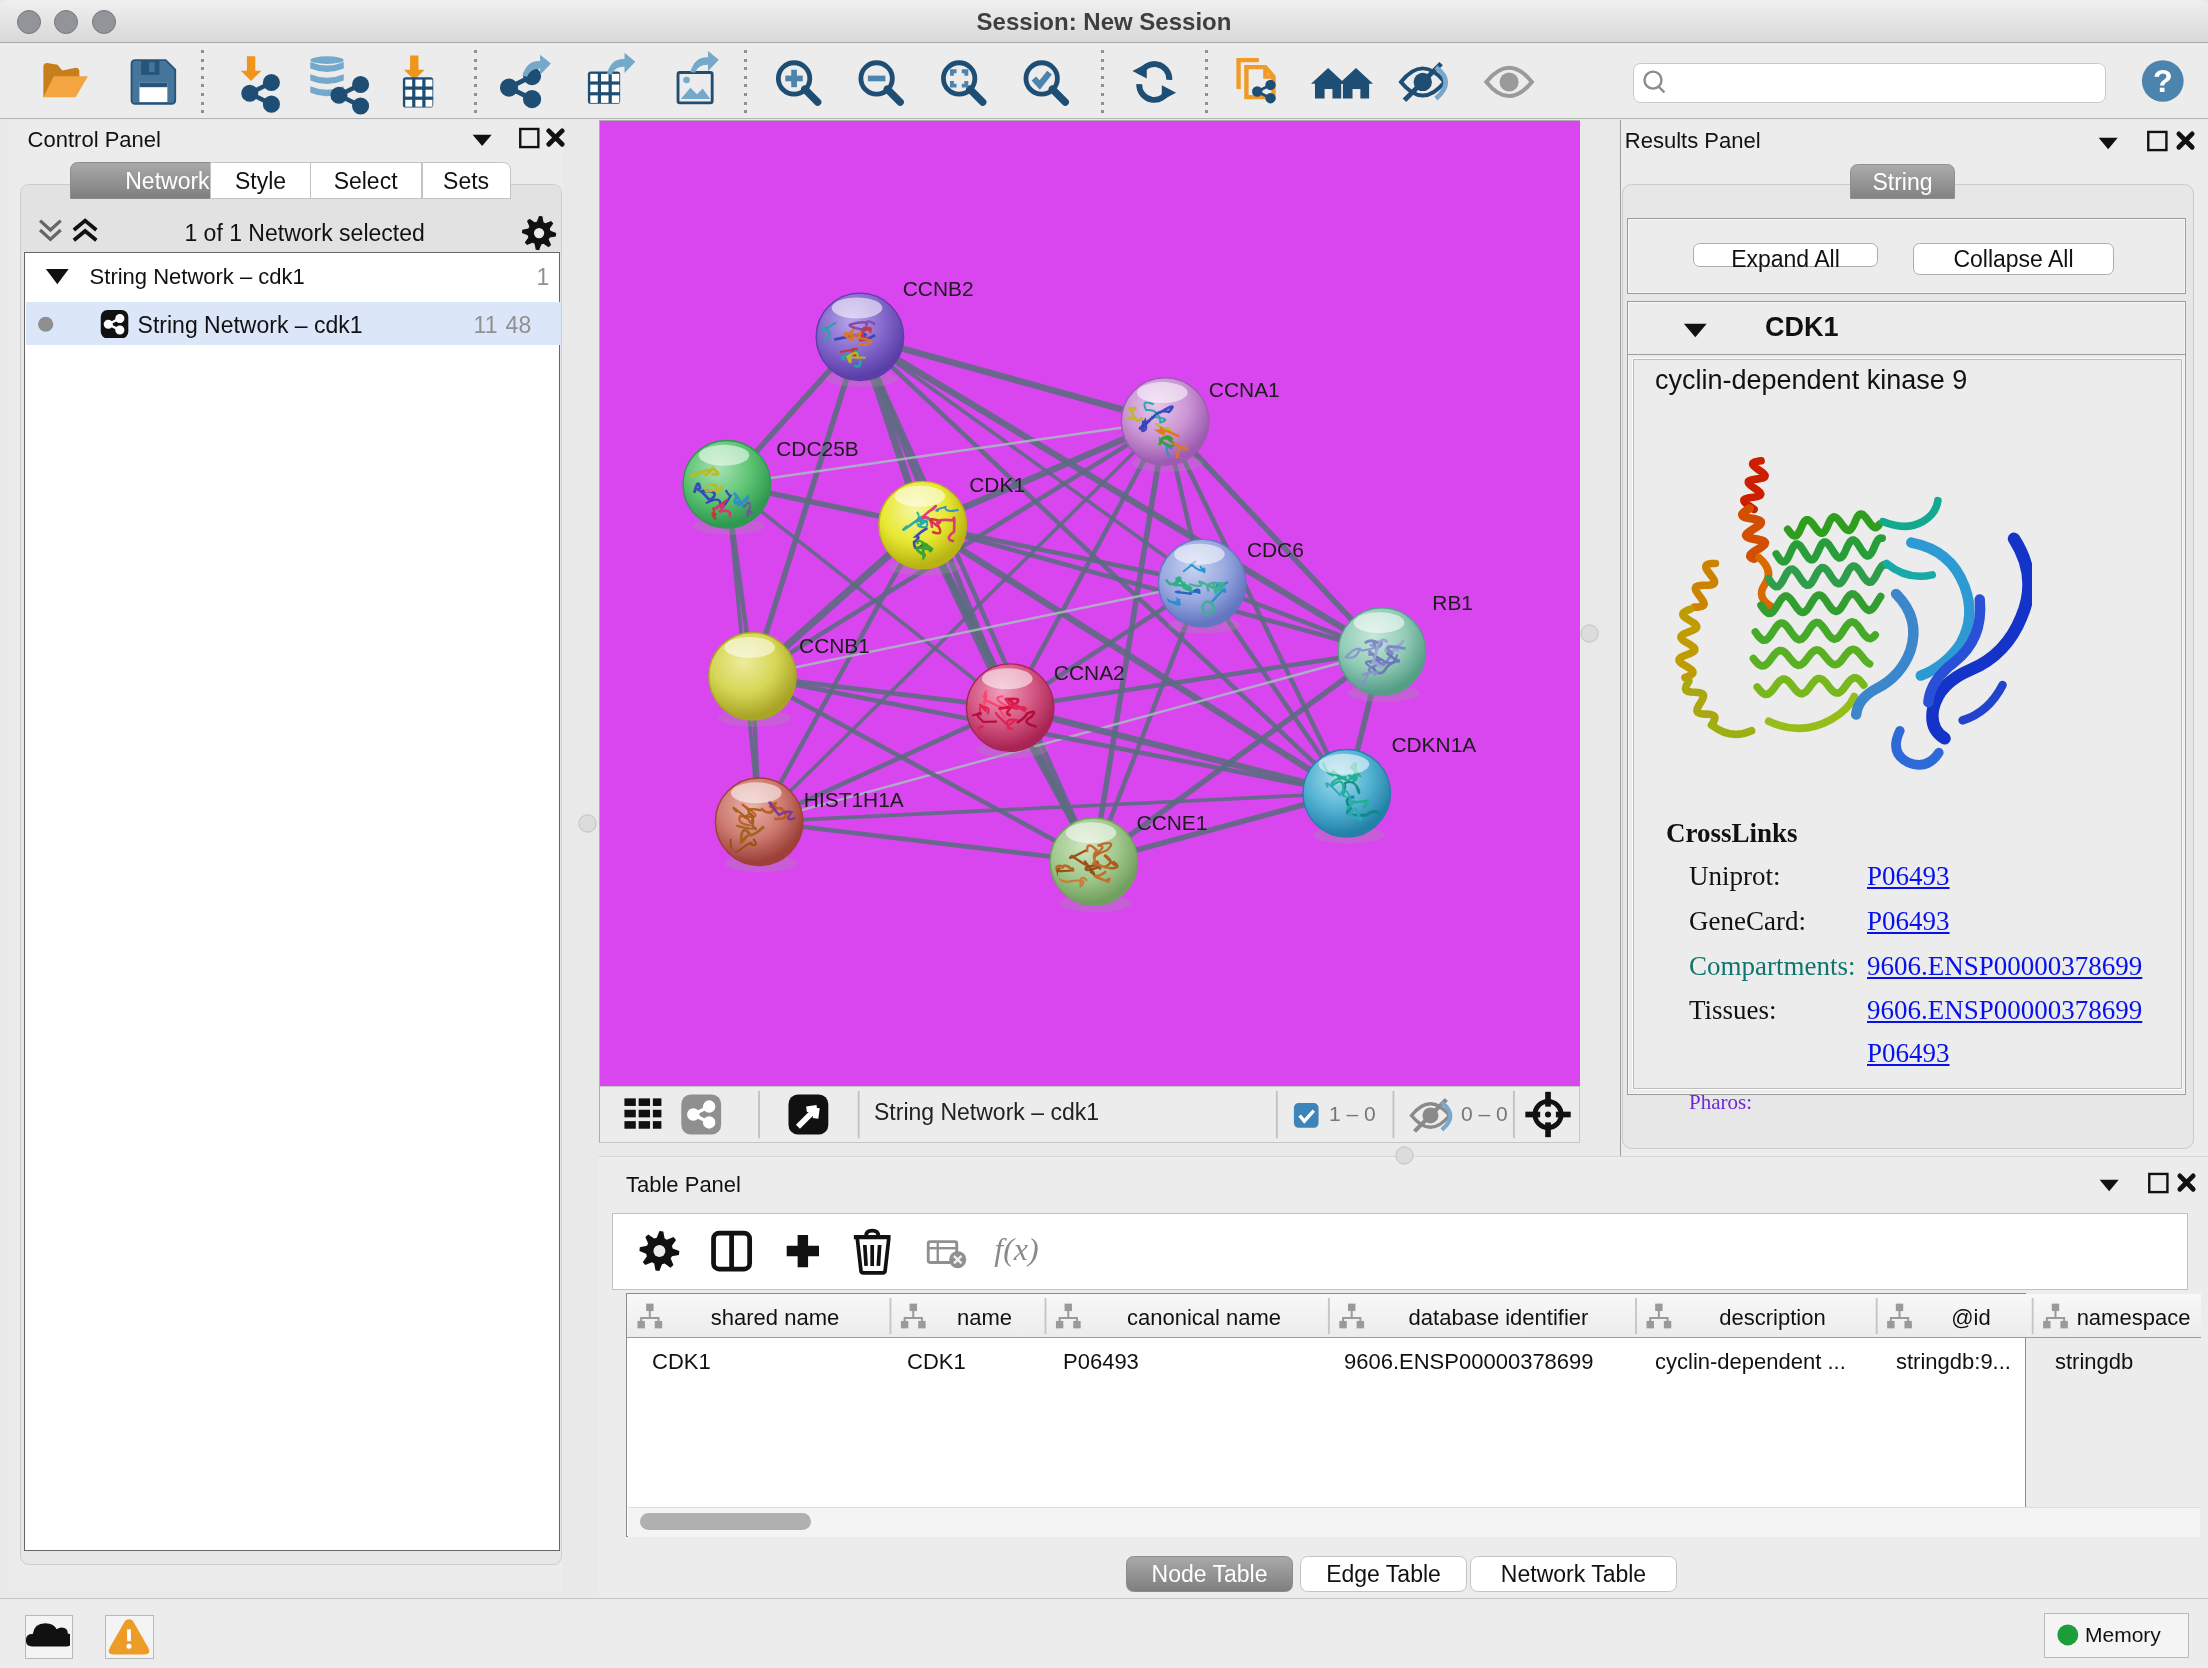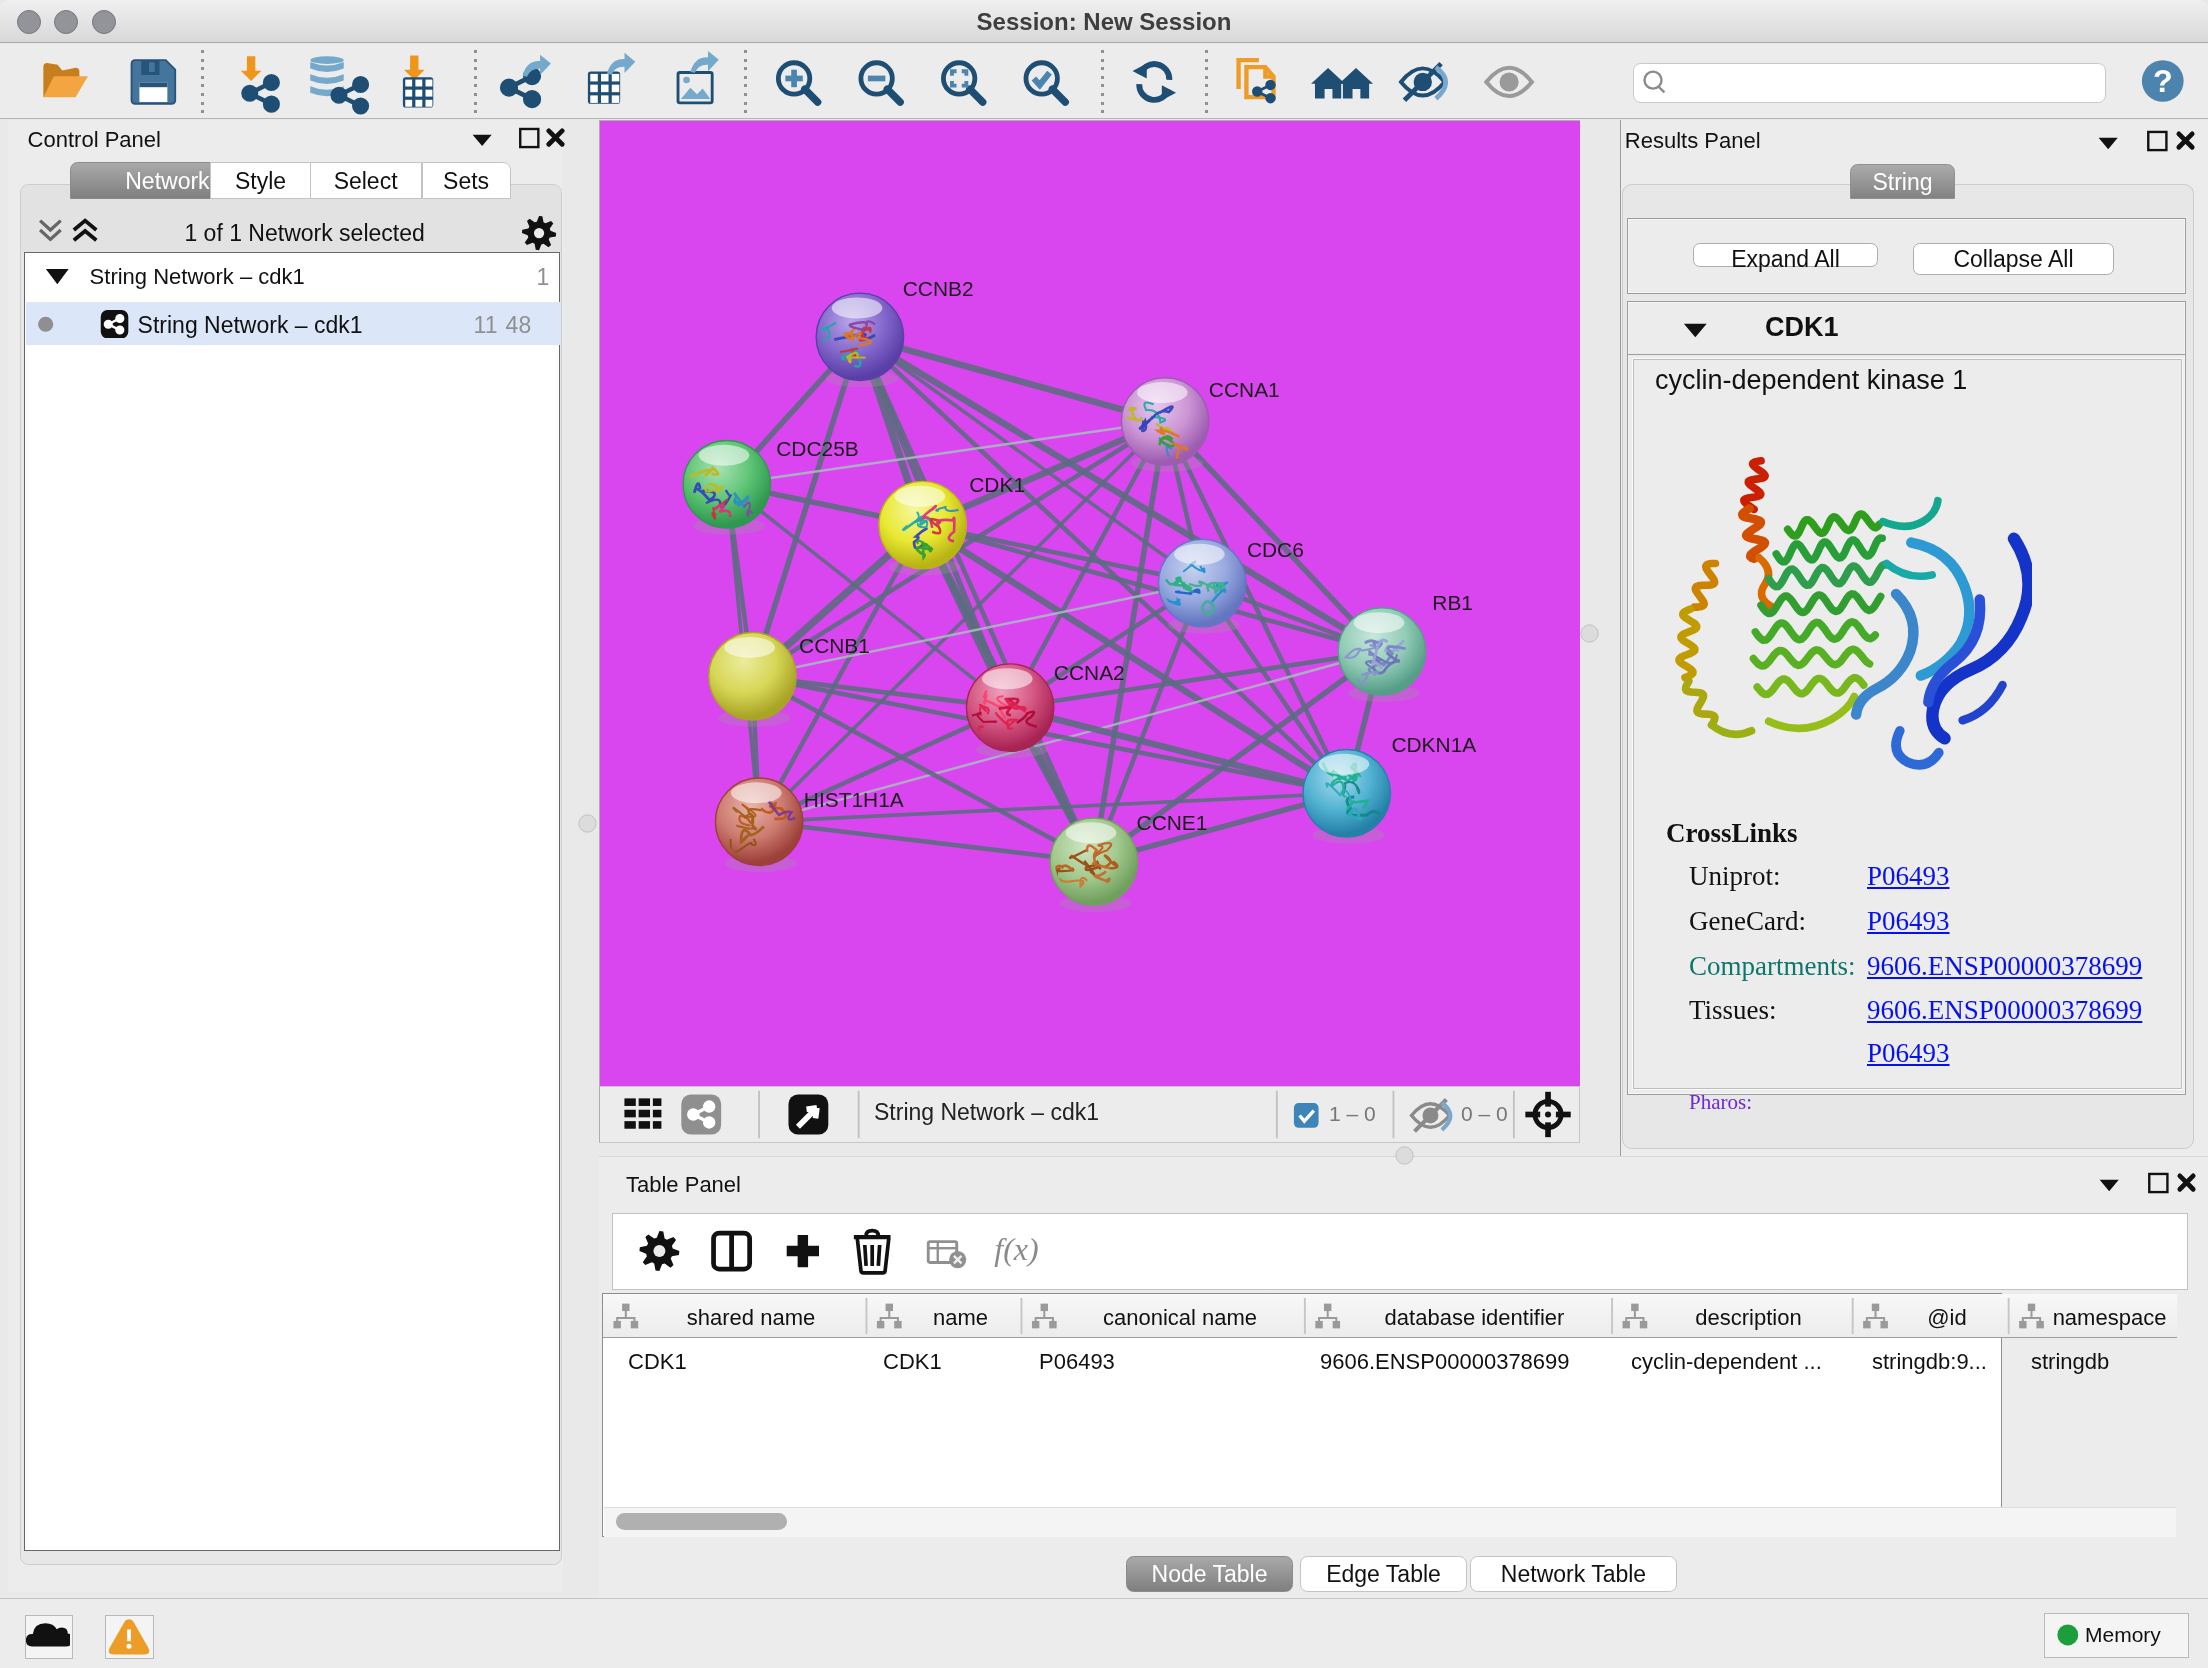--- a/index.html
+++ b/index.html
@@ -617,21 +617,21 @@
 <div class="abs resbox" style="left:1627px;top:218px;width:559px;height:76px"></div>
 <div class="abs btn" style="left:1693px;top:243px;width:185px;height:24px;line-height:30px">Expand All</div>
 <div class="abs btn" style="left:1913px;top:243px;width:201px;height:32px;line-height:30px">Collapse All</div>
 <div class="abs resbox" style="left:1627px;top:301px;width:559px;height:794px"></div>
 <svg class="abs" style="left:1682px;top:321px" width="28.5" height="19" viewBox="0 0 30 20">
     <path d="M2 3 l24 0 l-12 14 Z" fill="#111"></path>
   </svg>
 <div class="abs" style="left:1765px;top:312px;font-size:27px;font-weight:bold;color:#111">CDK1</div>
 <div class="abs" style="left:1628px;top:354px;width:557px;height:0;border-top:1px solid #9c9c9c"></div>
 <div class="abs" style="left:1633px;top:359px;width:549px;height:730px;border:1px solid #bdbdbd;box-shadow:0 0 0 1px #fafafa;background:#ececec"></div>
-<div class="abs" style="left:1655px;top:365px;font-size:27px;color:#111">cyclin-dependent kinase 1</div>
+<div class="abs" style="left:1655px;top:365px;font-size:27px;color:#111">cyclin-dependent kinase 9</div>
 <svg class="abs" style="left:1666px;top:451px" width="366" height="319" viewBox="0 0 385 335">
     <path d="M100.0 10.0 L96.3 10.6 L93.2 11.3 L91.4 12.3 L91.1 13.7 L92.4 15.5 L94.8 17.6 L97.9 19.8 L101.0 22.0 L103.3 24.0 L104.3 25.7 L103.8 27.1 L101.8 28.1 L98.6 28.8 L94.8 29.3 L91.1 29.9 L88.2 30.7 L86.6 31.8 L86.6 33.2 L88.1 35.0 L90.7 37.1 L93.8 39.4 L96.8 41.5 L98.9 43.5 L99.7 45.2 L99.0 46.5 L96.7 47.4 L93.4 48.1 L89.6 48.6 L86.0 49.2 L83.3 50.0 L81.9 51.2 L82.1 52.7 L83.8 54.6 L86.5 56.7 L89.7 58.9 L92.6 61.1" fill="none" stroke="#cc1f00" stroke-width="8" stroke-linecap="round" stroke-linejoin="round"></path>
     <path d="M88.0 60.0 L84.4 62.3 L81.6 64.5 L80.2 66.4 L80.7 67.9 L82.8 69.2 L86.4 70.1 L90.6 70.9 L94.8 71.8 L98.0 72.8 L99.8 74.1 L99.7 75.7 L98.0 77.7 L94.9 79.9 L91.2 82.3 L87.8 84.6 L85.3 86.7 L84.3 88.5 L85.2 89.9 L87.8 91.1 L91.6 92.0 L95.9 92.8 L99.9 93.7 L102.8 94.7 L104.1 96.1 L103.6 97.8 L101.5 99.9 L98.2 102.2 L94.5 104.5 L91.2 106.8 L89.1 108.8 L88.6 110.5 L89.9 111.9 L92.8 113.0" fill="none" stroke="#d24e00" stroke-width="9" stroke-linecap="round" stroke-linejoin="round"></path>
     <path d="M98 112 q16 14 6 28 q-10 14 8 24" fill="none" stroke="#d86a00" stroke-width="8" stroke-linecap="round"></path>
     <path d="M52.0 118.0 L48.1 118.1 L44.8 118.6 L42.6 119.6 L41.8 121.2 L42.4 123.5 L44.2 126.4 L46.5 129.5 L48.8 132.6 L50.6 135.5 L51.2 137.8 L50.4 139.4 L48.2 140.4 L44.9 140.9 L41.0 141.0 L37.1 141.1 L33.8 141.6 L31.6 142.6 L30.8 144.2 L31.4 146.5 L33.2 149.4 L35.5 152.5 L37.8 155.6 L39.6 158.5 L40.2 160.8 L39.4 162.4 L37.2 163.4 L33.9 163.9 L30.0 164.0" fill="none" stroke="#cc8400" stroke-width="8" stroke-linecap="round" stroke-linejoin="round"></path>
     <path d="M26.0 166.0 L22.4 167.4 L19.5 168.9 L17.8 170.5 L17.7 172.2 L19.1 174.1 L21.7 176.0 L25.0 178.0 L28.3 180.0 L30.9 181.9 L32.3 183.8 L32.2 185.5 L30.5 187.1 L27.6 188.6 L24.0 190.0 L20.4 191.4 L17.5 192.9 L15.8 194.5 L15.7 196.2 L17.1 198.1 L19.7 200.0 L23.0 202.0 L26.3 204.0 L28.9 205.9 L30.3 207.8 L30.2 209.5 L28.5 211.1 L25.6 212.6 L22.0 214.0 L18.4 215.4 L15.5 216.9 L13.8 218.5 L13.7 220.2 L15.1 222.1 L17.7 224.0 L21.0 226.0 L24.3 228.0 L26.9 229.9 L28.3 231.8 L28.2 233.5 L26.5 235.1 L23.6 236.6 L20.0 238.0" fill="none" stroke="#c09c00" stroke-width="8" stroke-linecap="round" stroke-linejoin="round"></path>
     <path d="M24.0 242.0 L22.2 245.0 L20.9 247.8 L20.5 250.1 L21.4 251.7 L23.4 252.7 L26.5 253.3 L30.0 253.5 L33.5 253.7 L36.6 254.3 L38.6 255.3 L39.5 256.9 L39.1 259.2 L37.8 262.0 L36.0 265.0 L34.2 268.0 L32.9 270.8 L32.5 273.1 L33.4 274.7 L35.4 275.7 L38.5 276.3 L42.0 276.5 L45.5 276.7 L48.6 277.3 L50.6 278.3 L51.5 279.9 L51.1 282.2 L49.8 285.0 L48.0 288.0" fill="none" stroke="#aaa80e" stroke-width="8" stroke-linecap="round" stroke-linejoin="round"></path>
     <path d="M48 288 q20 16 42 6" fill="none" stroke="#9cb014" stroke-width="8" stroke-linecap="round"></path>
     <path d="M128.0 82.0 L130.4 85.3 L132.7 87.9 L134.9 89.1 L137.0 88.9 L138.8 87.0 L140.6 83.9 L142.3 80.2 L143.9 76.5 L145.7 73.6 L147.6 72.0 L149.7 72.0 L151.9 73.6 L154.3 76.3 L156.7 79.7 L159.1 82.9 L161.4 85.2 L163.5 86.3 L165.6 85.7 L167.4 83.6 L169.1 80.4 L170.8 76.6 L172.5 73.0 L174.3 70.3 L176.2 69.0 L178.3 69.3 L180.5 71.1 L182.9 73.9 L185.3 77.3 L187.7 80.4 L190.0 82.6 L192.1 83.4 L194.1 82.5 L195.9 80.2 L197.7 76.8 L199.3 73.0 L201.0 69.5 L202.8 67.0 L204.8 66.0 L206.9 66.5 L209.2 68.6 L211.6 71.6 L214.0 75.0 L216.4 77.9 L218.6 79.9 L220.7 80.4 L222.7 79.2 L224.5 76.7" fill="none" stroke="#2f9e1e" stroke-width="8" stroke-linecap="round" stroke-linejoin="round"></path>
     <path d="M116.0 108.0 L118.4 111.8 L120.7 114.7 L123.0 116.3 L125.1 116.1 L127.1 114.2 L129.0 110.9 L130.8 106.8 L132.6 102.8 L134.5 99.5 L136.5 97.7 L138.6 97.6 L140.9 99.3 L143.2 102.3 L145.6 106.1 L148.0 109.8 L150.3 112.8 L152.6 114.2 L154.7 114.0 L156.6 112.0 L158.5 108.6 L160.4 104.5 L162.2 100.5 L164.1 97.3 L166.1 95.6 L168.2 95.6 L170.5 97.3 L172.8 100.4 L175.2 104.2 L177.6 107.9 L179.9 110.8 L182.1 112.2 L184.2 111.8 L186.2 109.7 L188.1 106.3 L189.9 102.2 L191.8 98.2 L193.7 95.1 L195.7 93.4 L197.8 93.5 L200.1 95.3 L202.4 98.5 L204.8 102.3 L207.2 106.0 L209.5 108.8 L211.7 110.1 L213.8 109.6 L215.8 107.5 L217.7 104.0 L219.5 99.9 L221.3 95.9 L223.2 92.8 L225.3 91.3 L227.4 91.5" fill="none" stroke="#289e38" stroke-width="8" stroke-linecap="round" stroke-linejoin="round"></path>
@@ -686,21 +686,21 @@
 <g opacity="0.65">
           <rect x="345" y="29" width="30" height="22" rx="2" fill="none" stroke="#555" stroke-width="3"></rect>
           <line x1="345" y1="36" x2="375" y2="36" stroke="#555" stroke-width="2.5"></line>
           <line x1="355" y1="29" x2="355" y2="51" stroke="#555" stroke-width="2.5"></line>
           <circle cx="376" cy="48" r="9" fill="#555"></circle>
           <path d="M372 44 l8 8 M380 44 l-8 8" stroke="#e7e7e7" stroke-width="2.5"></path>
         </g>
 </svg>
 <div class="abs serif" style="left:381px;top:17px;font-size:32px;font-style:italic;color:#8a8a8a">f(x)</div>
 </div>
-<div class="abs tbox" style="left:3px;top:136px;width:1400px;height:244px">
+<div class="abs tbox" style="left:27px;top:136px;width:1400px;height:244px">
 <div class="abs" style="left:0;top:0;width:1574px;height:44px;background:linear-gradient(#f8f8f8,#ececec);border-bottom:1.9px solid #9a9a9a"></div>
 <svg class="abs" style="left:0;top:0" width="1574" height="44" viewBox="0 0 1655 46">
 <g fill="#9a9a9a">
           <rect x="20.1" y="10.0" width="7.8" height="7.8"></rect>
           <rect x="11.0" y="28.2" width="7.8" height="7.8"></rect>
           <rect x="29.2" y="28.2" width="7.8" height="7.8"></rect>
         </g>
         <g stroke="#9a9a9a" stroke-width="2.1" fill="none">
           <path d="M24 17.8 l0 4.16 M14.9 28.2 l0 -3.12 l18.2 0 l0 3.12 M24 21.96 l0 2.6"></path>
         </g>

